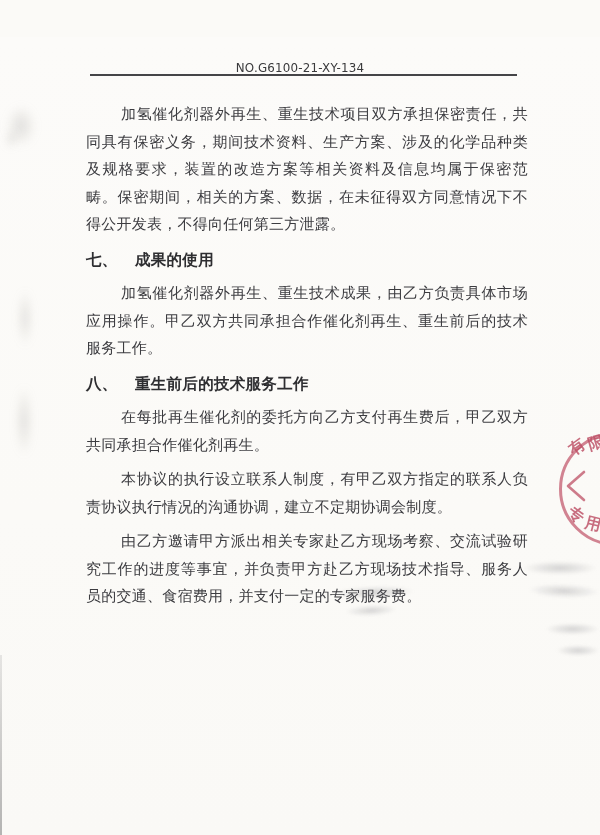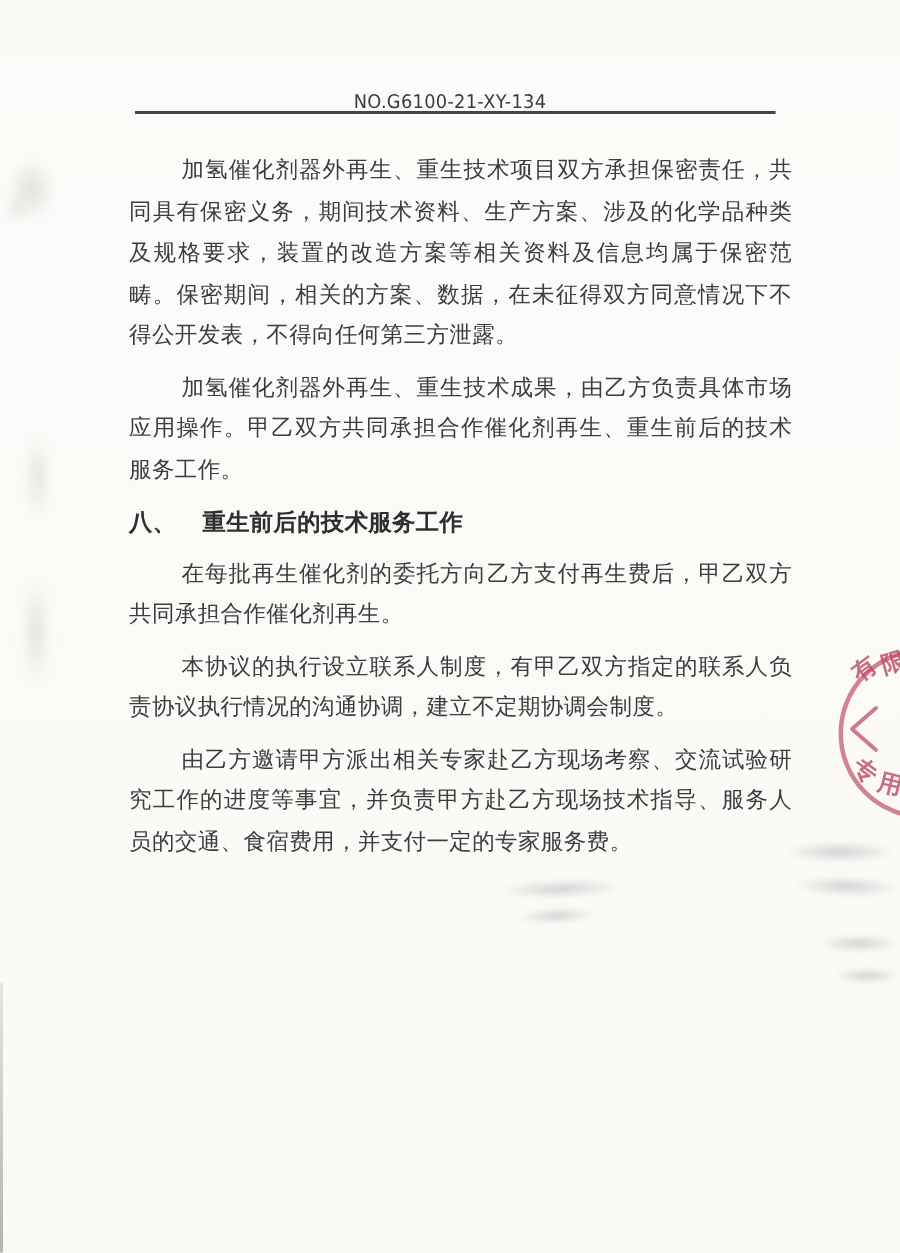--- a/index.html
+++ b/index.html
@@ -74,20 +74,24 @@
 <div class="page">
 
   <div class="doc-number">NO.G6100-21-XY-134</div>
 
   <div class="header-rule"></div>
 
   <main class="content">
 
     <p class="para">加氢催化剂器外再生、重生技术项目双方承担保密责任，共同具有保密义务，期间技术资料、生产方案、涉及的化学品种类及规格要求，装置的改造方案等相关资料及信息均属于保密范畴。保密期间，相关的方案、数据，在未征得双方同意情况下不得公开发表，不得向任何第三方泄露。</p>
 
+    <h2 class="heading">
+      <span class="num">七、</span>
+      <span>成果的使用</span>
+    </h2>
 
     <p class="para">加氢催化剂器外再生、重生技术成果，由乙方负责具体市场应用操作。甲乙双方共同承担合作催化剂再生、重生前后的技术服务工作。</p>
 
     <h2 class="heading">
       <span class="num">八、</span>
       <span>重生前后的技术服务工作</span>
     </h2>
 
 
 

